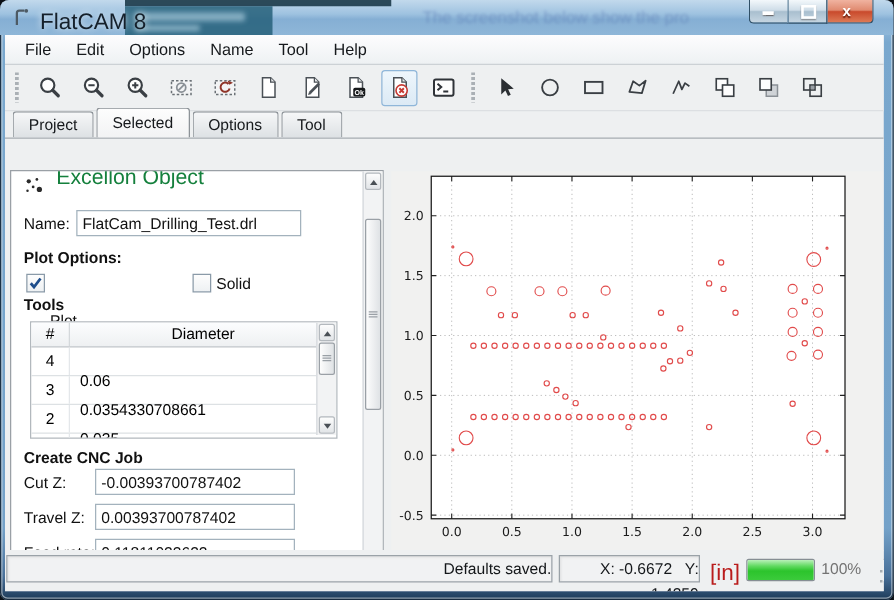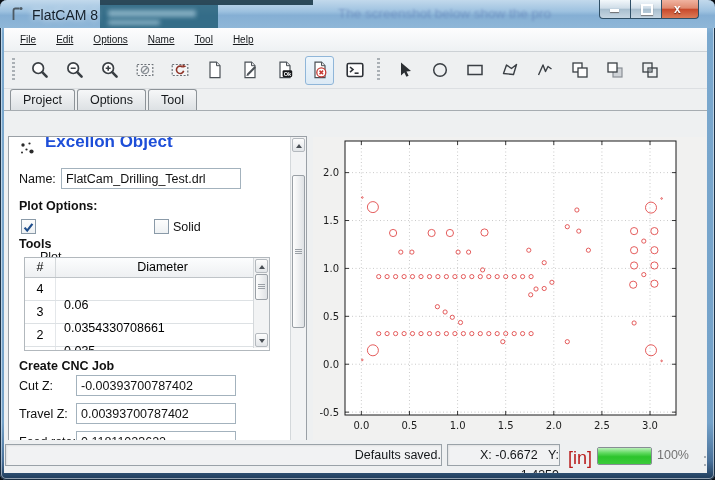--- a/index.html
+++ b/index.html
@@ -11,53 +11,53 @@
   .titlebar{position:absolute;left:0;top:0;width:715px;height:28px;
     background:linear-gradient(180deg,#c2d9ec 0%,#9ec2e0 40%,#85afd4 55%,#8fb7d8 100%);}
   .ghost-strip{position:absolute;left:100px;top:0;width:213px;height:5px;background:#12303f;opacity:.85;}
   .ghost-block{position:absolute;left:100px;top:5px;width:118px;height:23px;background:rgba(38,96,122,.85);filter:blur(.4px);}
   .gline{position:absolute;background:rgba(195,224,238,.55);filter:blur(2px);border-radius:2px;}
   .g1{left:8px;top:5px;width:88px;height:7px;}
   .g2{left:8px;top:15px;width:52px;height:5px;}
   .ghost-text{position:absolute;left:338px;top:6px;width:300px;overflow:hidden;white-space:nowrap;
     font-size:13.5px;color:#5d7cb4;opacity:.55;filter:blur(1.2px);}
   .app-icon{position:absolute;left:10px;top:6px;width:16px;height:16px;}
-  .wtitle{position:absolute;left:32px;top:7px;font-size:14px;color:#15202b;text-shadow:0 0 6px rgba(255,255,255,.95);}
+  .wtitle{position:absolute;left:32px;top:7px;font-size:18px;color:#15202b;text-shadow:0 0 6px rgba(255,255,255,.95);}
   .winbtns{position:absolute;right:16px;top:0;display:flex;}
   .winbtn{width:30px;height:18px;border:1px solid #2f4f66;border-top:none;position:relative;
     background:linear-gradient(180deg,#f3f8fb,#cfdde8 45%,#a9bfcf 52%,#c6d6e2);}
   .winbtn.min{border-radius:0 0 0 4px;}
   .winbtn.max{border-left:none;}
   .winbtn.close{width:36px;border-left:none;border-radius:0 0 4px 0;
     background:linear-gradient(180deg,#f0b3a0,#e08a70 45%,#c94a2c 52%,#dd7b57);}
   .glyph-min{position:absolute;left:10px;top:9px;width:9px;height:3px;background:#fff;box-shadow:0 1px 1px rgba(40,20,10,.5);}
   .glyph-max{position:absolute;left:10px;top:4px;width:8px;height:7px;border:2px solid #fff;box-shadow:0 1px 1px rgba(40,20,10,.4);}
   .glyph-x{position:absolute;left:12px;top:2px;font-size:12px;font-weight:bold;color:#fff;text-shadow:0 1px 1px rgba(60,10,0,.7);}
   
   .client{position:absolute;left:4px;top:28px;width:703px;height:445px;background:#eef0f1;overflow:hidden;}
   .menubar{position:absolute;left:0;top:0;width:703px;height:24px;display:flex;align-items:center;padding-left:6px;box-sizing:border-box;
     background:linear-gradient(180deg,#fdfdfe,#eef1f3);border-bottom:1px solid #ccd1d5;}
-  .menu-item{font-size:10px;color:#16191c;padding:3px 10px;text-decoration:underline;}
+  .menu-item{font-size:13px;color:#16191c;padding:3px 10px;}
   .toolbar{position:absolute;left:0;top:24px;width:703px;height:36px;display:flex;align-items:center;background:#eef0f1;border-bottom:1px solid #dcdfe2;}
   .tgroup{display:flex;align-items:center;gap:6px;margin-left:8px;}
   .thandle{width:3px;height:24px;margin-right:4px;
     background-image:repeating-linear-gradient(180deg,#aab0b5 0 2px,transparent 2px 4px);}
   .tbtn{width:27px;height:27px;display:flex;align-items:center;justify-content:center;border:1px solid transparent;border-radius:3px;}
   .tbtn.active{border:1px solid #8fb6d9;background:linear-gradient(180deg,#eef6fc,#dceaf5);}
   .tabbar{position:absolute;left:0;top:60px;width:703px;height:22px;display:flex;align-items:flex-end;padding-left:6px;box-sizing:border-box;}
   .tab{font-size:12.5px;color:#16191c;padding:3px 12px;margin-right:2px;height:14px;
     background:linear-gradient(180deg,#f6f7f8,#dde1e4);border:1px solid #8d9398;border-bottom:none;border-radius:3px 3px 0 0;}
   .tab.active{background:linear-gradient(180deg,#fdfdfd,#f2f3f4);padding:4px 12px 4px;height:15px;position:relative;z-index:3;}
   .workspace{position:absolute;left:0;top:82px;width:703px;height:330px;background:#eef0f1;border-top:1px solid #a6acb1;}
   
   .panel{position:absolute;left:4px;top:25px;width:297px;height:329px;background:#fff;border:1px solid #9aa0a6;}
   .p-label{position:absolute;font-size:12.5px;color:#111;}
   .p-bold{font-weight:bold;}
   .ptitle-wrap{position:absolute;left:36px;top:0;width:230px;height:19px;overflow:hidden;}
-  .ptitle{font-size:17px;font-weight:bold;color:#1d4ed8;line-height:23px;margin-top:-7px;}
+  .ptitle{font-size:17px;font-weight:normal;color:#15803d;line-height:23px;margin-top:-7px;}
   .drill-ico{position:absolute;left:9px;top:3px;width:18px;height:18px;}
   .pinput{position:absolute;height:17px;border:1px solid #a3b2bd;background:#fff;font-family:"Liberation Sans",sans-serif;
     font-size:12.5px;color:#111;padding:1px 4px;}
   .cb{position:absolute;width:13px;height:13px;border:1px solid #8a9aa8;background:linear-gradient(180deg,#fdfdfd,#eef1f3);}
   
   .ttable{position:absolute;left:15px;top:120px;width:244px;height:92px;border:1px solid #b2b8bd;background:#fff;overflow:hidden;}
   .thead{display:flex;height:19px;background:linear-gradient(180deg,#fcfdfe,#eef0f2);border-bottom:1px solid #bfc4c8;font-size:12.5px;}
   .th-num{width:30px;text-align:center;line-height:19px;border-right:1px solid #d4d8db;}
   .th-dia{flex:1;text-align:center;line-height:19px;}
   .trow{display:flex;height:22px;border-bottom:1px solid #dde1e4;font-size:12.5px;}
@@ -250,20 +250,21 @@
               <svg width="20" height="20" viewBox="0 0 20 20">
                 <rect x="3" y="3" width="9" height="9" fill="none" stroke="#3a3f44" stroke-width="1.3"></rect>
                 <rect x="8" y="8" width="9" height="9" fill="none" stroke="#3a3f44" stroke-width="1.3"></rect>
                 <rect x="8.7" y="8.7" width="2.7" height="2.7" fill="#9aa0a6"></rect>
               </svg>
             </div>
           </div>
         </div>
       <div class="tabbar" id="tabbar">
           <div class="tab">Project</div>
+          <div class="tab active">Selected</div>
           <div class="tab">Options</div>
           <div class="tab">Tool</div>
         </div>
 
       <div class="workspace">
 
         <div class="panel">
           <div class="drill-ico">
             <svg width="18" height="18" viewBox="0 0 18 18">
                 <circle cx="5" cy="5" r="1.7" fill="#2b2b2b"></circle>

